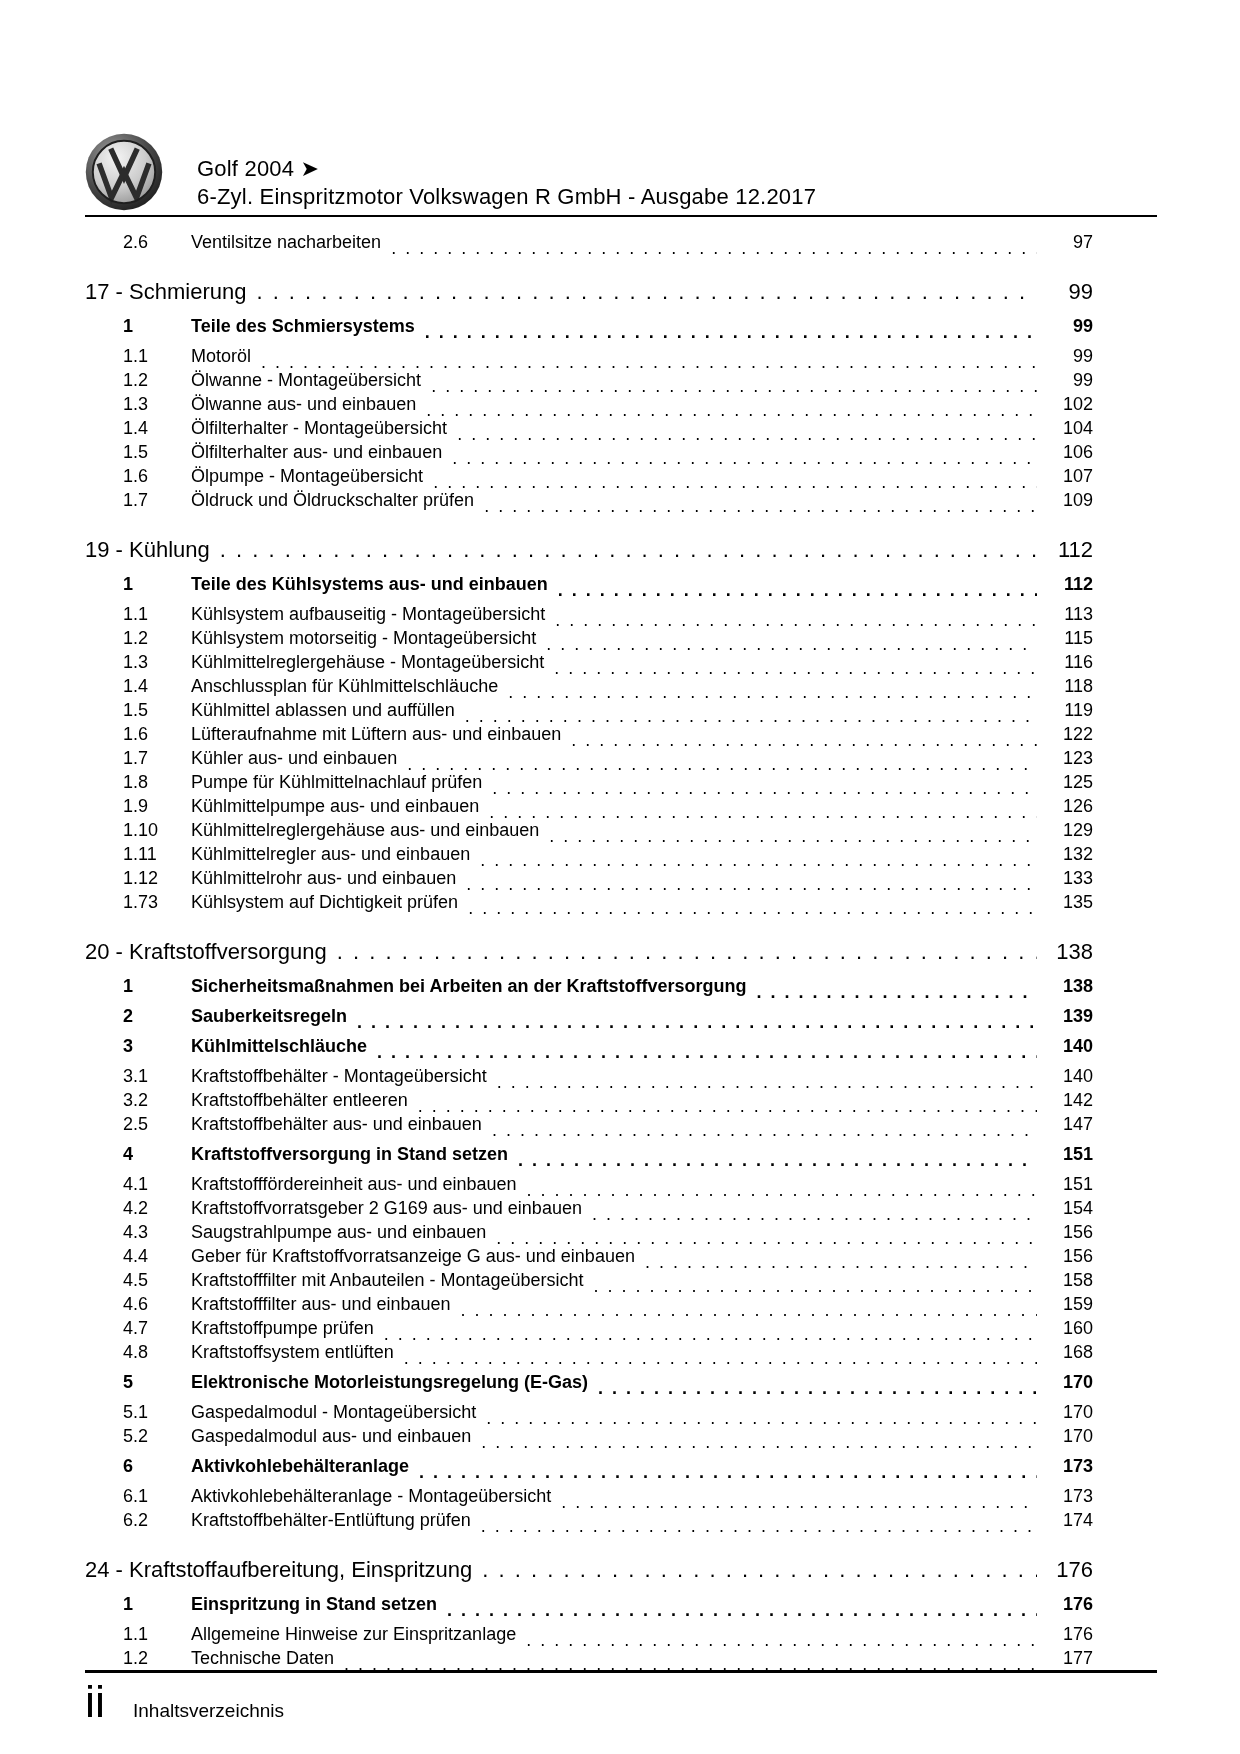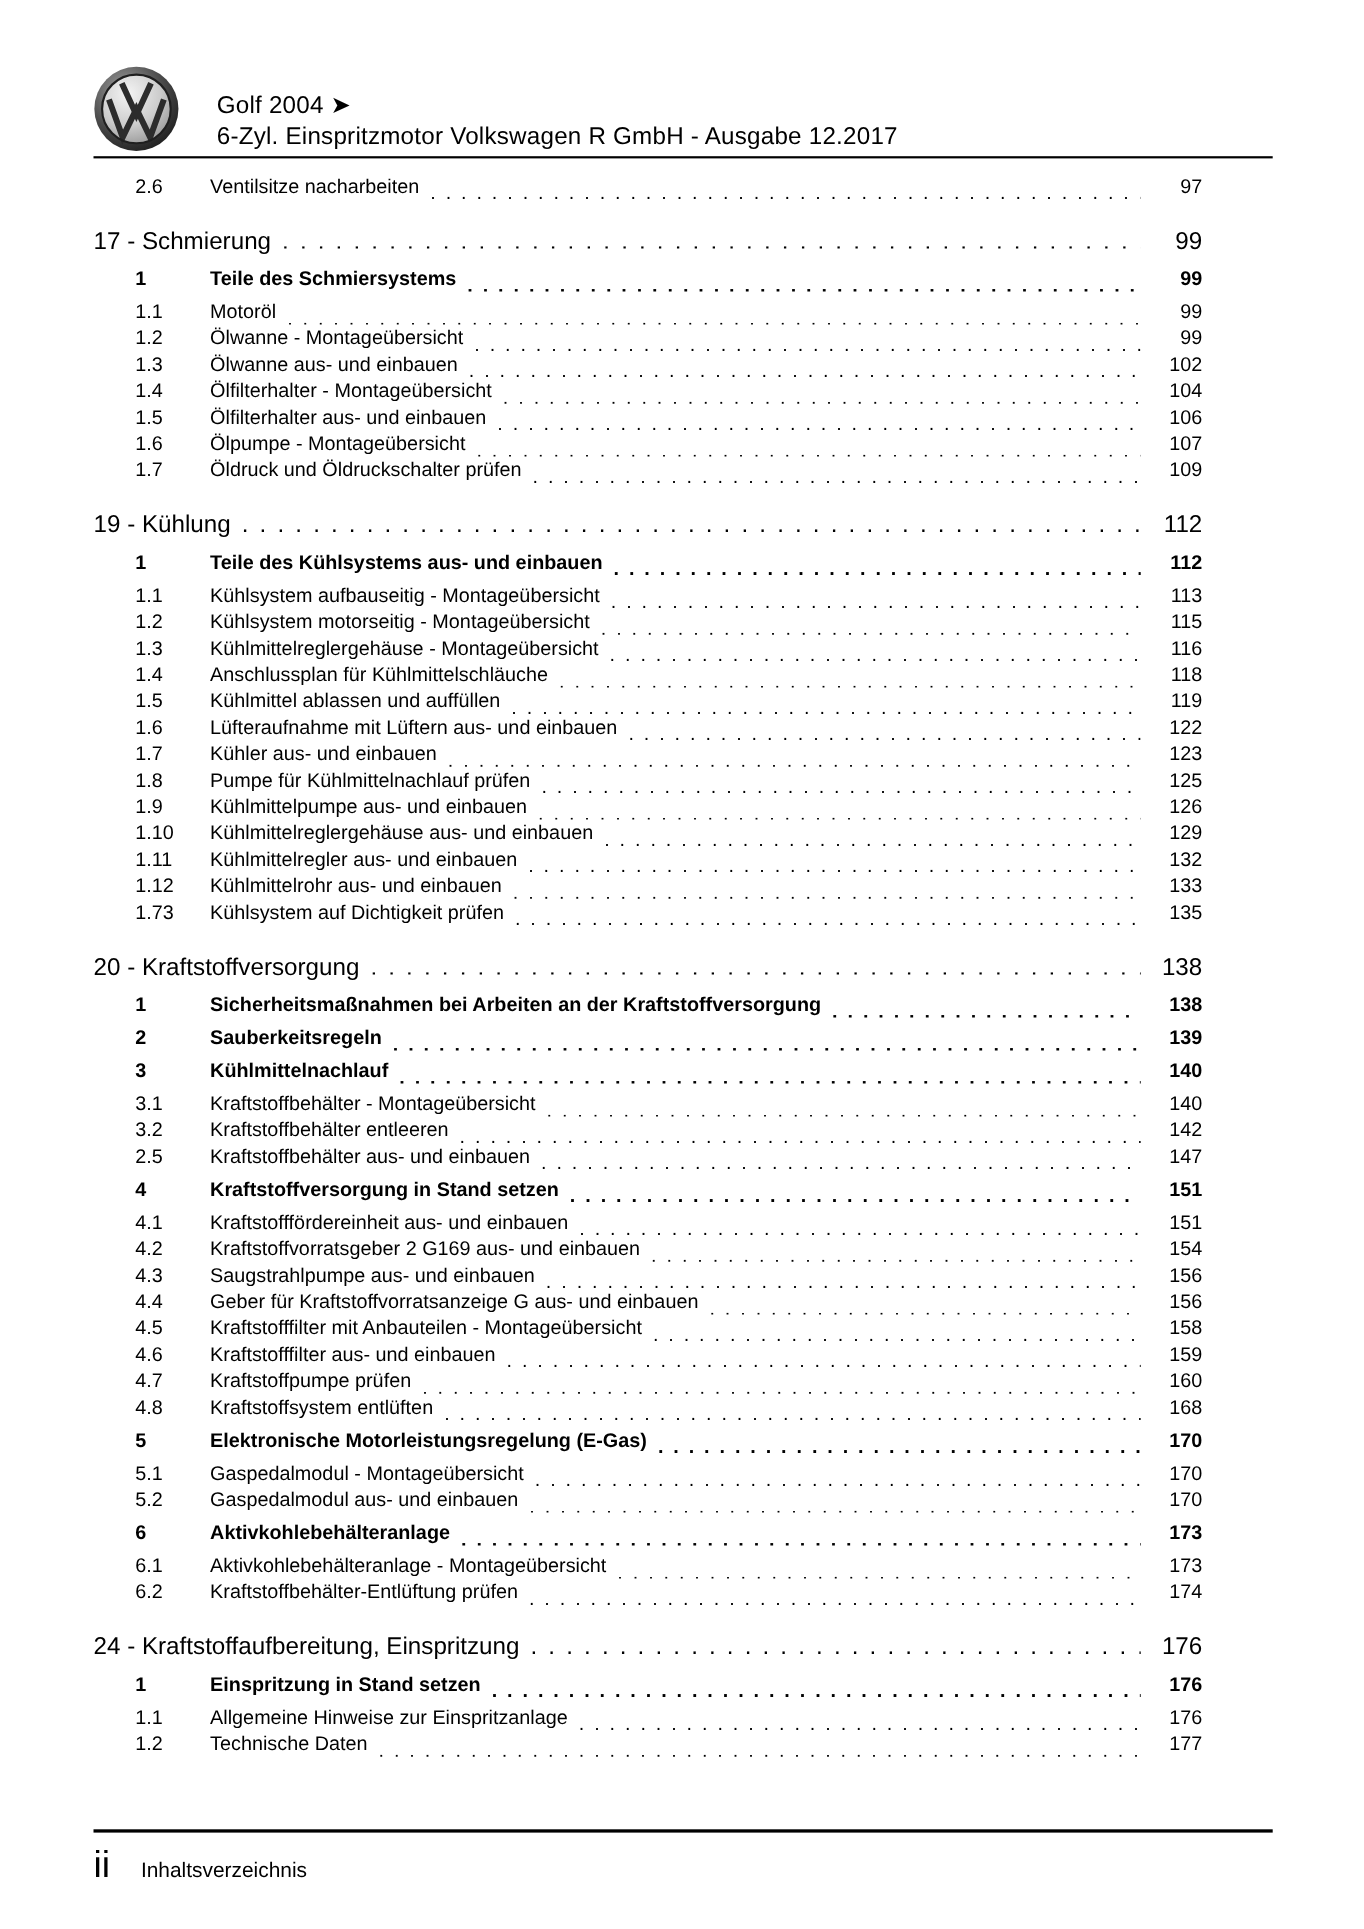--- a/index.html
+++ b/index.html
@@ -10,22 +10,23 @@
     overflow: hidden;
     color: #000;
     font-family: "Liberation Sans", "DejaVu Sans", sans-serif;
     display: flex;
     flex-direction: column;
   }
   .page-pad { padding-left: 85px; padding-right: 83px; }
 
   
   header {
-    padding-top: 60px;
+    padding-top: 113px;
     border-bottom: 0;
+    margin-top: 20px;
   }
   .header-inner {
     display: flex;
     align-items: flex-end;
     gap: 34px;
     border-bottom: 2px solid #000;
     padding-bottom: 4px;
   }
   .logo-wrap { width: 78px; height: 78px; flex: 0 0 auto; }
   .header-titles { line-height: 28px; font-size: 22px; letter-spacing: 0.2px; }
@@ -80,21 +81,21 @@
 
   
   footer { padding-bottom: 40px; }
   .footer-rule { border-top: 3px solid #000; }
   .footer-row {
     display: flex;
     align-items: baseline;
     gap: 28px;
     padding-top: 10px;
   }
-  .folio { font-size: 34px; line-height: 38px; }
+  .folio { font-size: 45px; line-height: 38px; }
   .footer-label { font-size: 19px; }
 </style>
 </head>
 <body>
 
 <header class="page-pad">
   <div class="header-inner">
     <div class="logo-wrap">
       <svg viewBox="0 0 100 100" width="78" height="78" aria-hidden="true">
         <defs>
@@ -293,21 +294,21 @@
         <span class="pg">138</span>
       </div>
       <div class="entry-row bold">
         <span class="entry-num">2</span>
         <span class="entry-title">Sauberkeitsregeln</span>
         <span class="dots"></span>
         <span class="pg">139</span>
       </div>
       <div class="entry-row bold">
         <span class="entry-num">3</span>
-        <span class="entry-title">Kühlmittelnachlauf</span>
+        <span class="entry-title">Kühlmittelschläuche</span>
         <span class="dots"></span>
         <span class="pg">140</span>
       </div>
       <div class="entry-row">
         <span class="entry-num">3.1</span>
         <span class="entry-title">Kraftstoffbehälter - Montageübersicht</span>
         <span class="dots"></span>
         <span class="pg">140</span>
       </div>
       <div class="entry-row">

